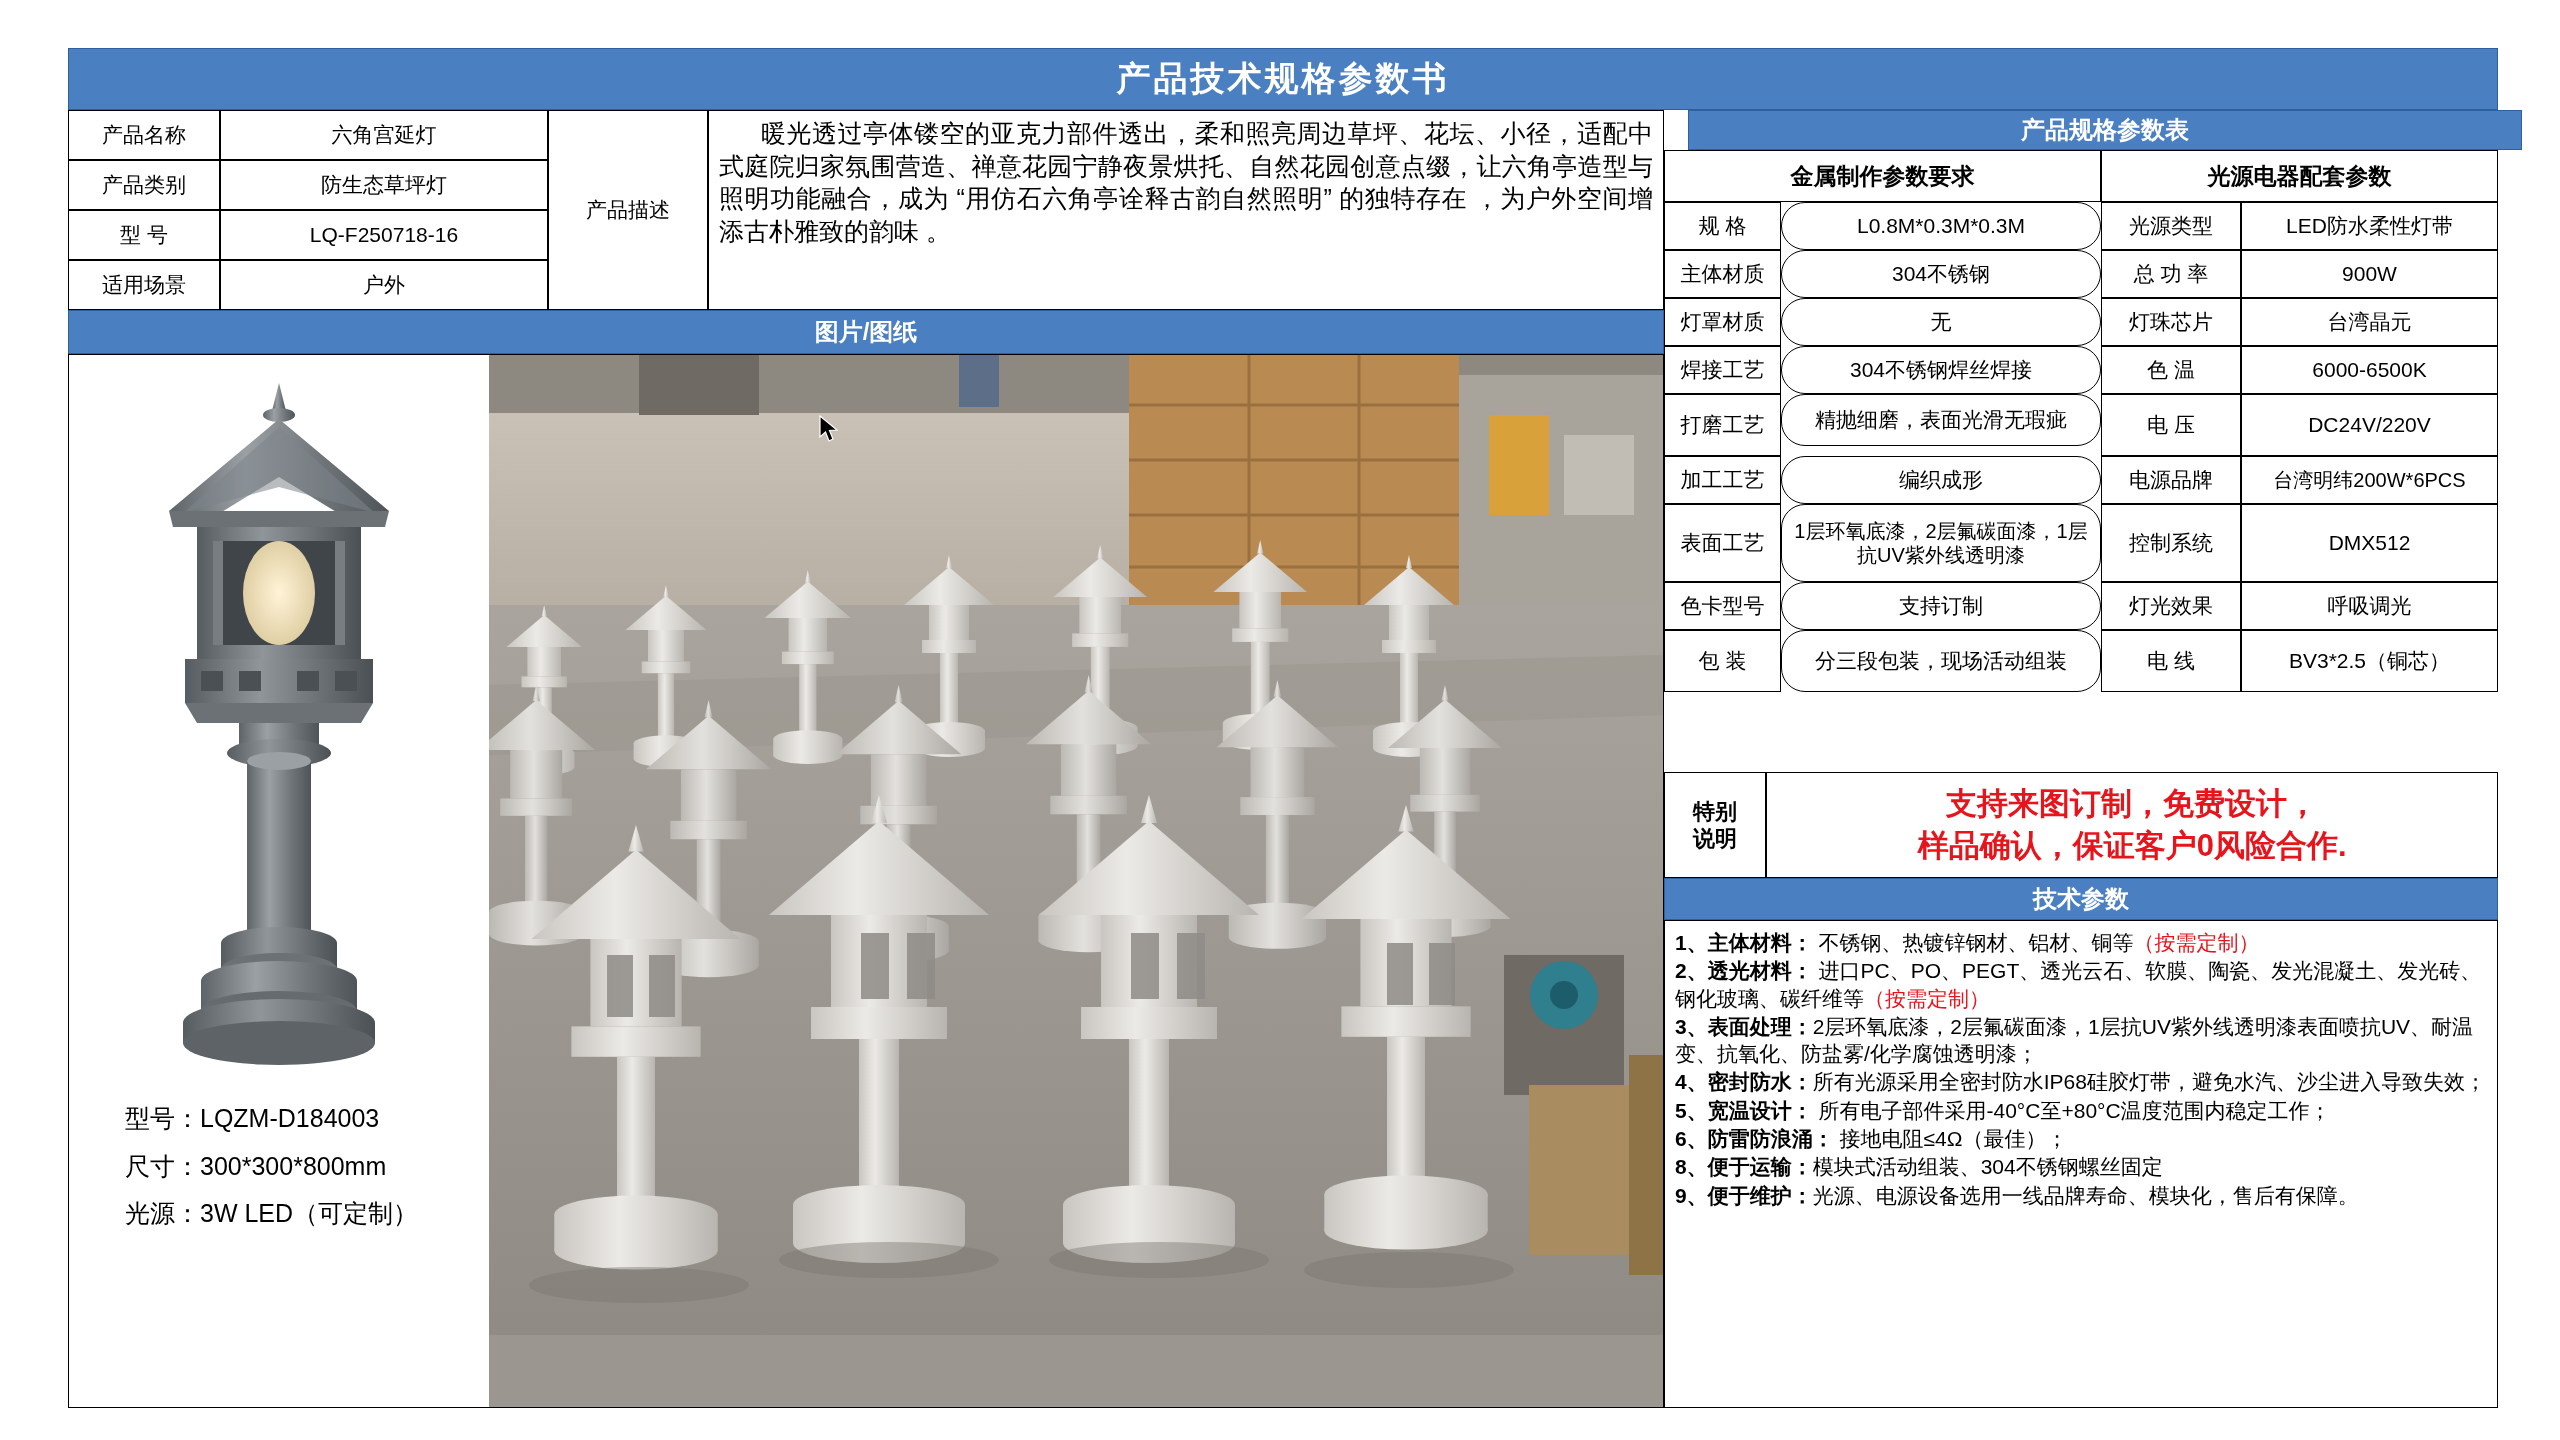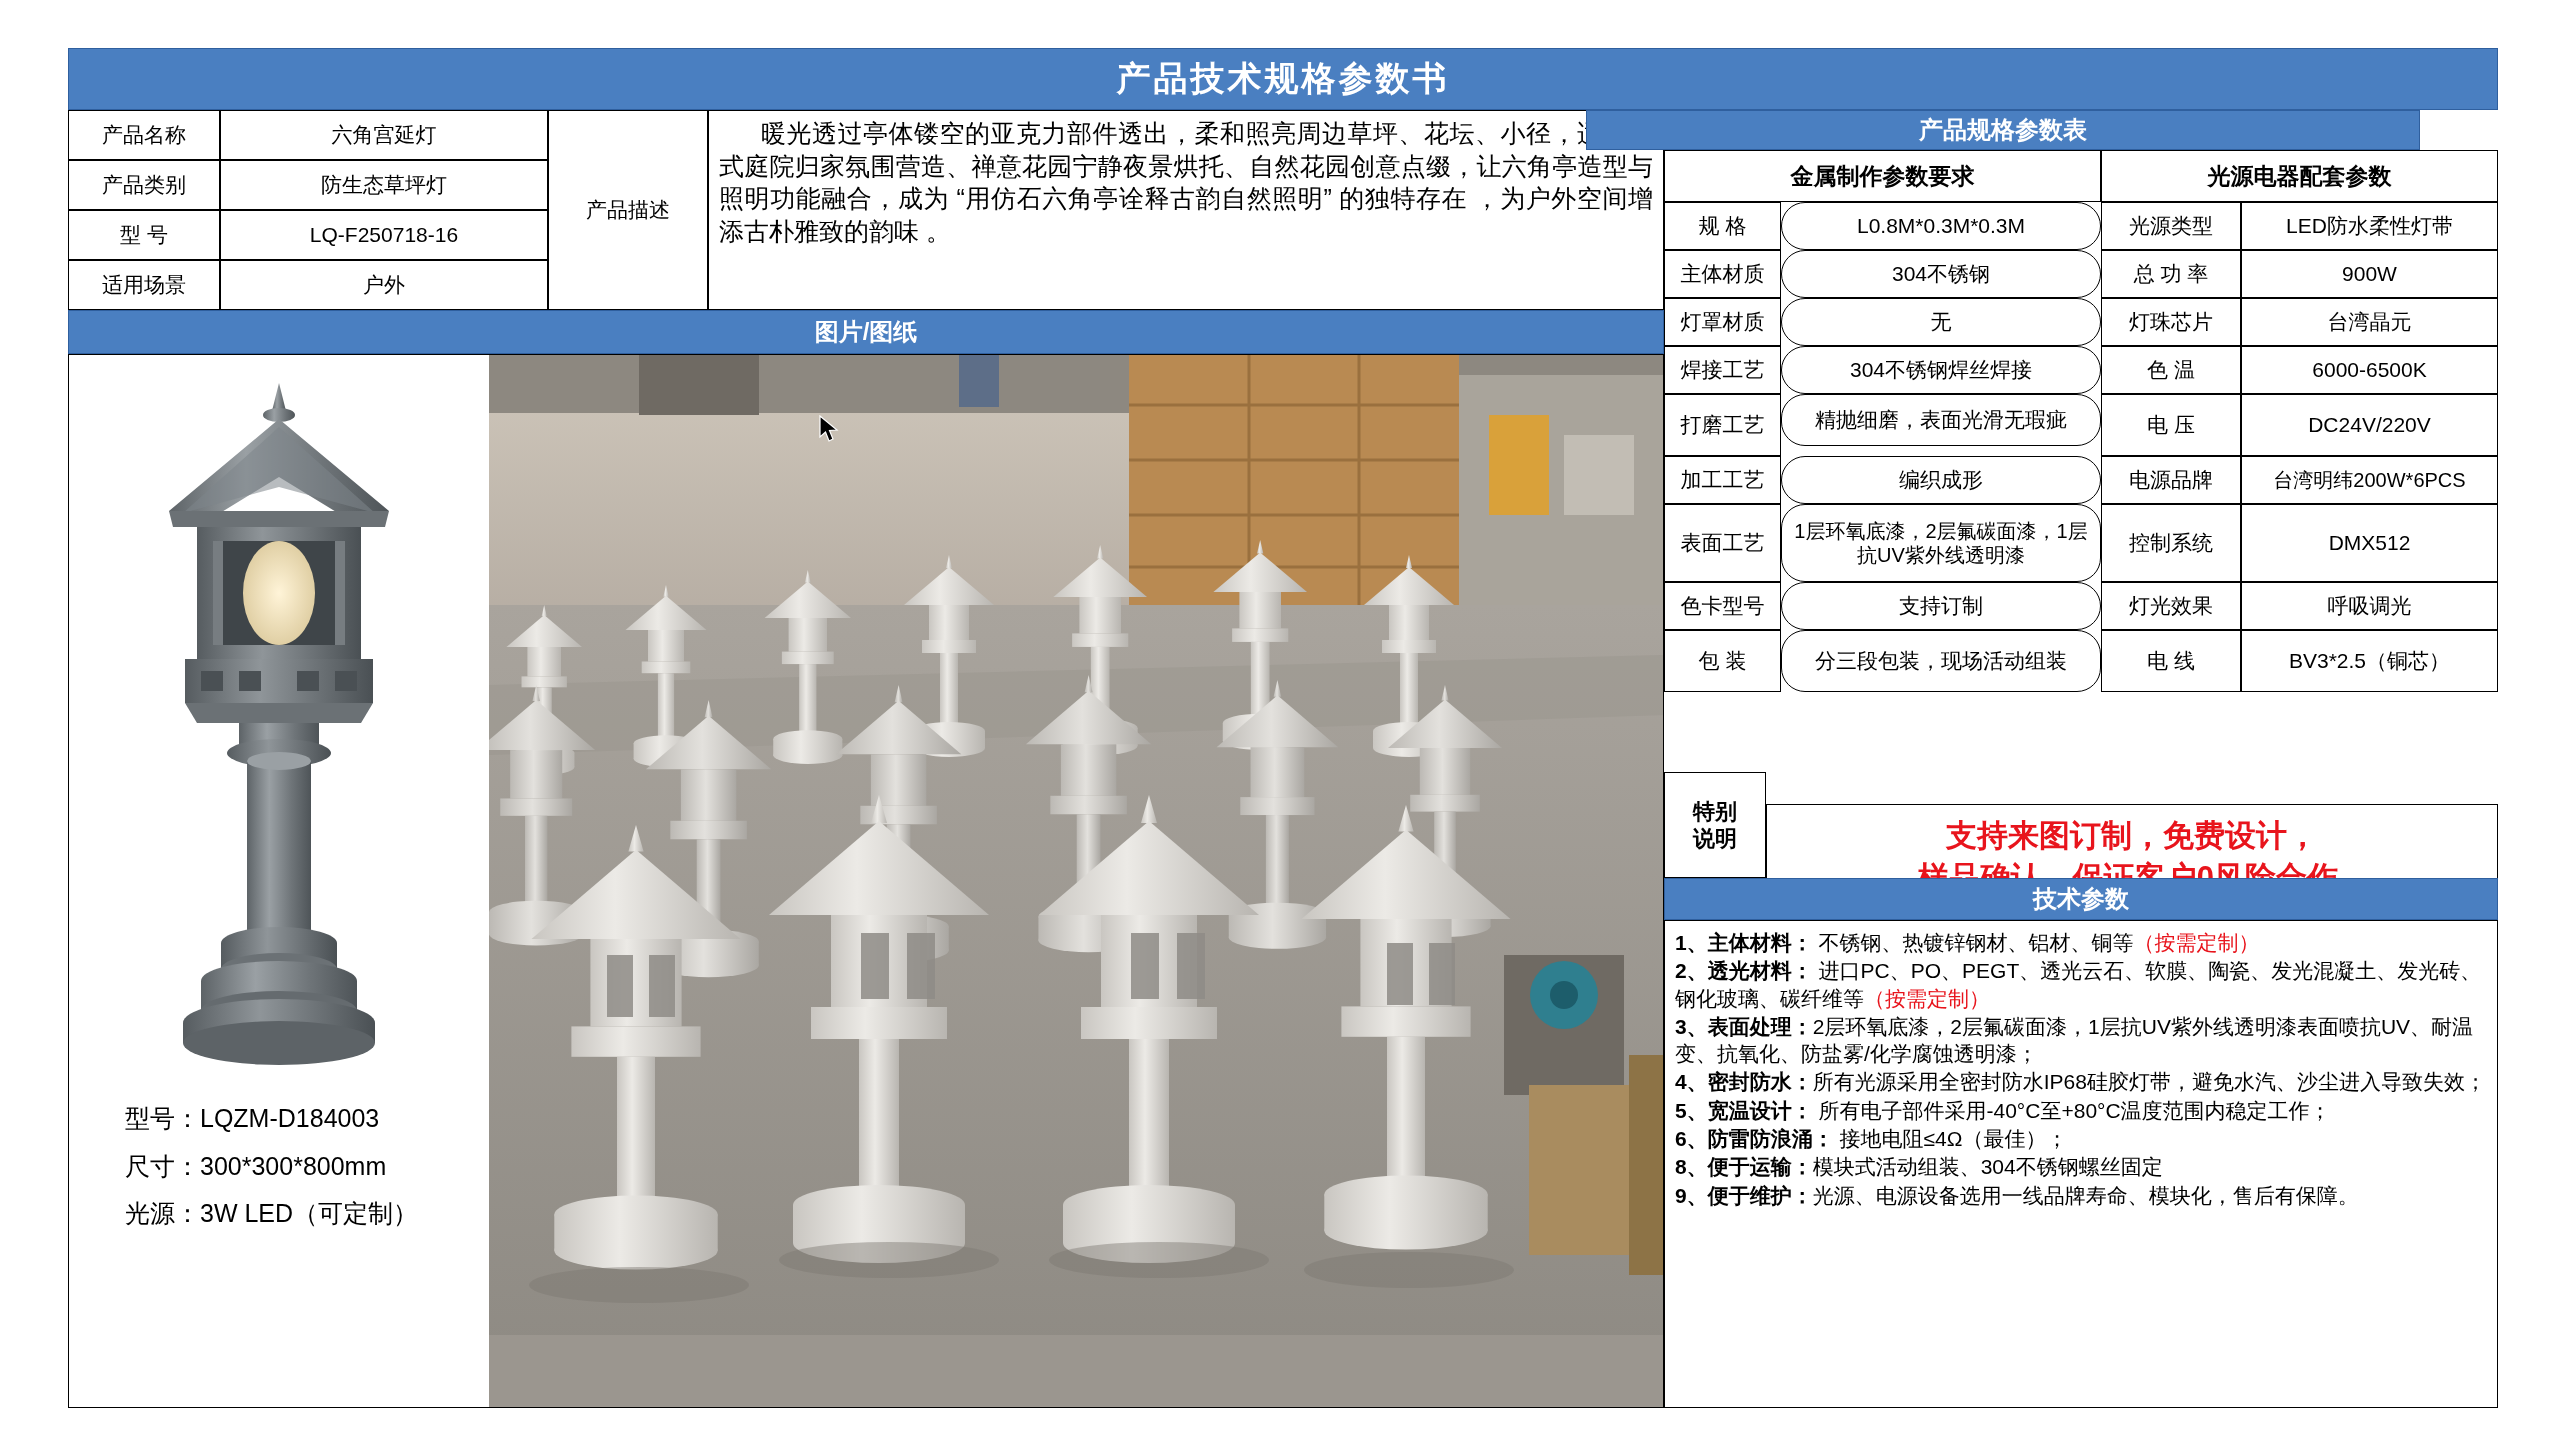--- a/index.html
+++ b/index.html
@@ -57,21 +57,21 @@
     border:1px solid #000;box-sizing:border-box;
     font-size:25px;line-height:1.30;
     padding:6px 10px 4px 10px;
     text-align:justify;
     color:#000;
     display:block;
     text-indent:42px;
   }
   
   .spec-title{
-    position:absolute;left:1518px;top:62px;width:834px;height:40px;font-size:24px;
+    position:absolute;left:1620px;top:62px;width:834px;height:40px;font-size:24px;
   }
   .spec-sub{
     position:absolute;left:1596px;top:102px;width:834px;height:52px;display:flex;
   }
   .spec-sub .c{height:52px;font-size:23px;font-weight:bold;}
   .spec-sub .c1{width:437px;}
   .spec-sub .c2{width:397px;}
   
   .spec-rows{position:absolute;left:1596px;top:154px;width:834px;}
   .spec-rows .row{display:flex;}
@@ -83,21 +83,20 @@
   
   .special{
     position:absolute;left:1596px;top:724px;width:834px;height:106px;display:flex;
   }
   .special .lab{width:117px;height:106px;font-size:22px;font-weight:bold;}
   .special .txt{
     width:847px;height:106px;border:1px solid #000;box-sizing:border-box;
     color:#e8141c;font-weight:bold;font-size:31px;line-height:1.35;
     display:flex;align-items:center;justify-content:center;text-align:center;
     padding:0 6px;
-    margin-top:32px;
   }
   
   .tech-title{
     position:absolute;left:1596px;top:830px;width:834px;height:42px;font-size:24px;
   }
   .tech-body{
     position:absolute;left:1596px;top:872px;width:834px;height:488px;
     border:1px solid #000;box-sizing:border-box;
     padding:8px 8px 4px 10px;
     font-size:21px;line-height:1.30;color:#000;

